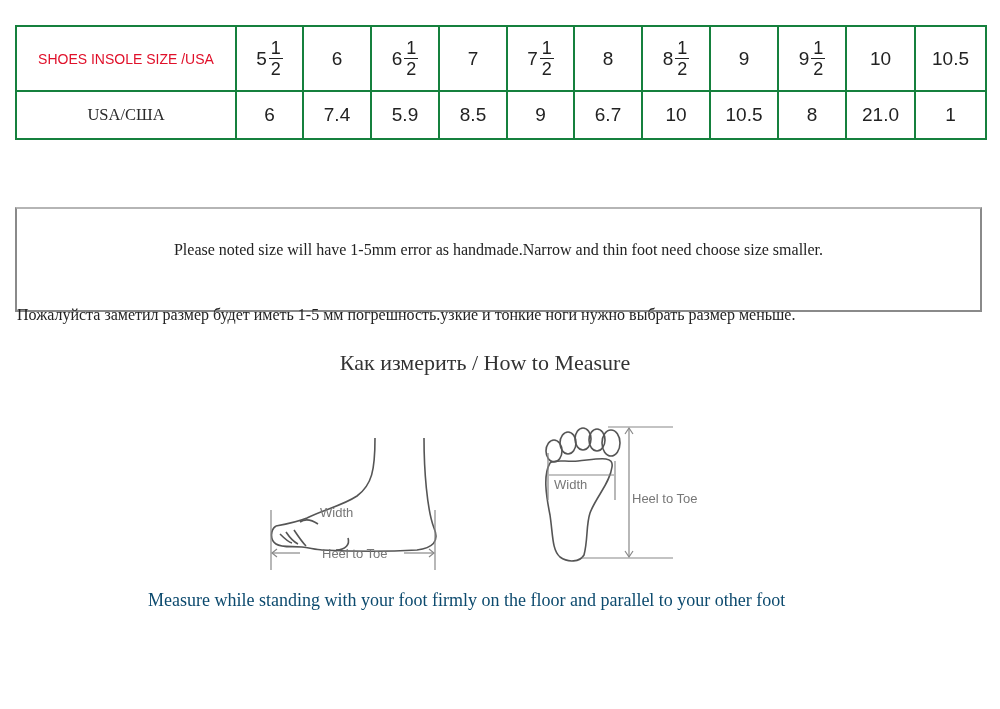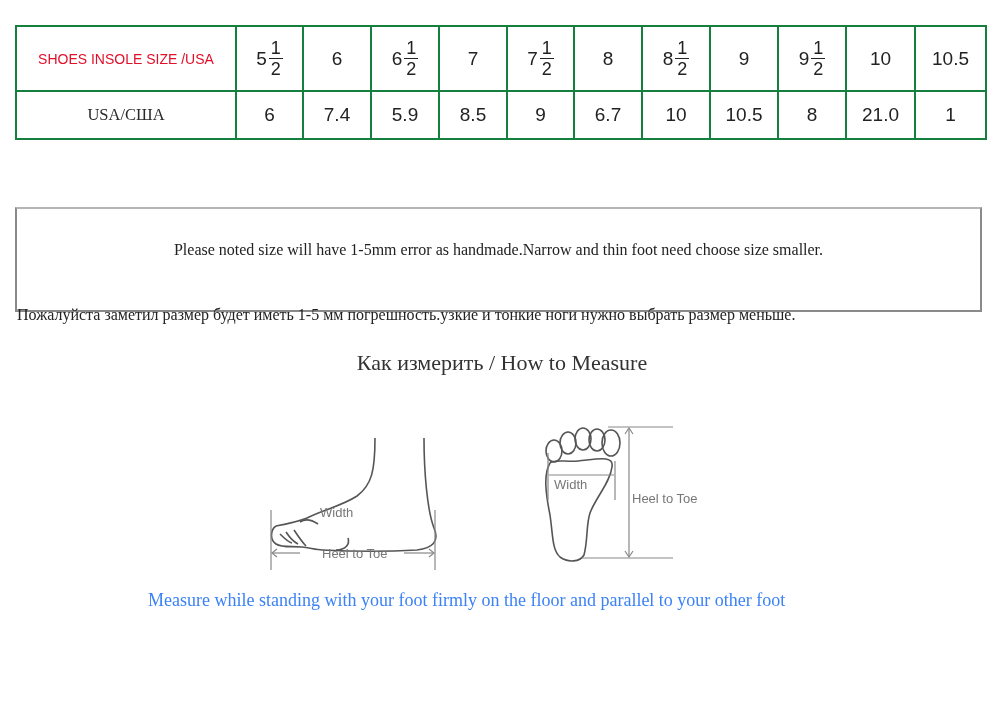--- a/index.html
+++ b/index.html
@@ -14,27 +14,27 @@
   .frac { display:inline-flex; flex-direction:column; align-items:center; vertical-align:middle; margin-left:2px; line-height:1; }
   .frac .num { border-bottom:1.5px solid #222; padding:0 2px 1px 2px; font-size:18px; }
   .frac .den { padding-top:1px; font-size:18px; }
   .whole { vertical-align:middle; }
 
   
   .notes-box { position:absolute; left:15px; top:207px; width:967px; height:105px; border:2px solid #8a8a8a; border-top:2px solid #b5b5b5; box-sizing:border-box; font-family:"Liberation Serif", serif; font-size:16px; color:#222; }
   .notes-line1 { position:absolute; top:32px; left:0; right:0; text-align:center; }
   .notes-line2 { position:absolute; top:57px; left:0;margin-top:40px; }
 
-  .how-title { position:absolute; top:350px; left:17px; width:970px; text-align:center; font-family:"Liberation Serif", serif; font-size:22px; color:#333; }
+  .how-title { position:absolute; top:350px; left:0; width:970px; text-align:center; font-family:"Liberation Serif", serif; font-size:22px; color:#333; }
 
   .diagram { position:absolute; }
   .diagram svg { display:block; }
   .dlabel { font-family:"Liberation Sans", sans-serif; font-size:13px; fill:#777; }
 
-  .measure-note { position:absolute; top:590px; left:148px; font-family:"Liberation Serif", serif; font-size:18px; color:#3b82f6; }
+  .measure-note { position:absolute; top:590px; left:148px; font-family:"Liberation Serif", serif; font-size:18px; color:#0c4a6e; }
 </style>
 </head>
 <body>
 
 <table class="size-table">
   <colgroup>
     <col style="width:220px">
     <col style="width:67px">
       <col style="width:68px">
       <col style="width:68px">

